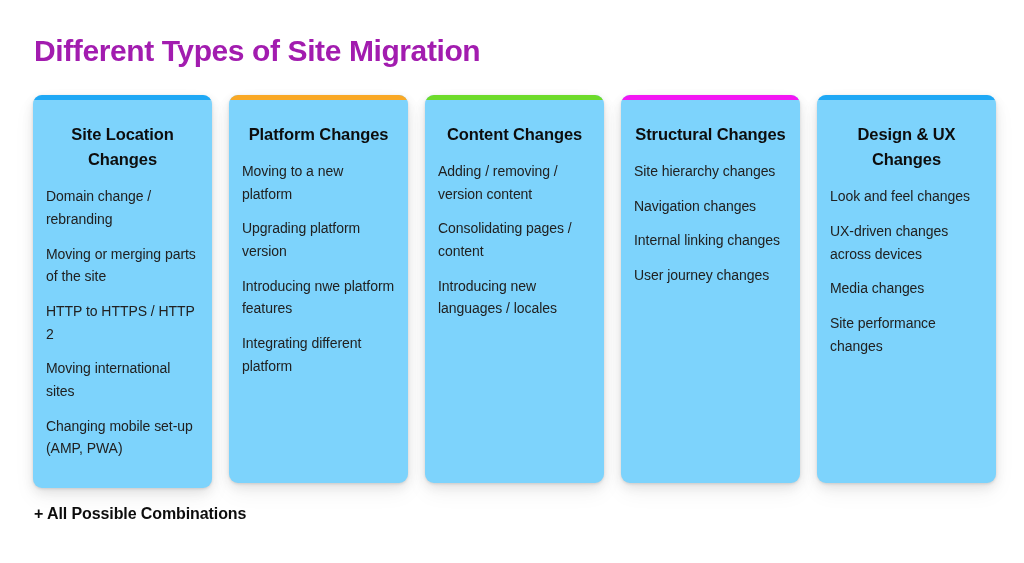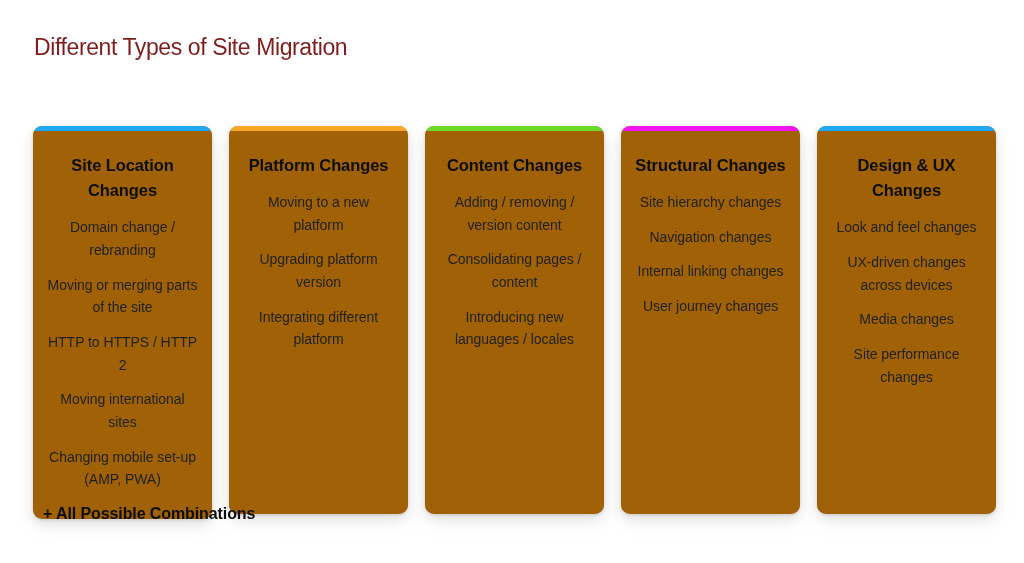--- a/index.html
+++ b/index.html
@@ -19,53 +19,52 @@
   .slide {
     position: absolute;
     inset: 0;
     padding: 0;
   }
 
   .page-title {
     position: absolute;
     left: 34px;
     top: 34px;
-    font-size: 23px;
-    font-weight: normal;
+    font-size: 30px;
+    font-weight: bold;
     letter-spacing: -0.4px;
-    color: #7f1d1d;
+    color: #a21caf;
     line-height: 1.15;
     white-space: nowrap;
   }
 
   .cards-row {
     position: absolute;
     left: 33px;
     top: 95px;
     width: 960px;
     display: flex;
     flex-direction: row;
     align-items: flex-start;
     gap: 17px;
   }
 
   .card {
     position: relative;
     width: 179px;
     flex: 0 0 179px;
-    background: #a16207;
+    background: #7dd3fc;
     border-radius: 9px;
     box-shadow: 0 1px 3px rgba(0,0,0,0.12),
                 0 4px 12px rgba(0,0,0,0.09),
                 0 10px 22px rgba(0,0,0,0.05);
     padding: 0 12px 24px 12px;
     box-sizing: border-box;
     overflow: hidden;
     min-height: 388px;
-    margin-top: 31px;
   }
 
   .card.tall {
     min-height: 393px;
   }
 
   .accent-bar {
     position: absolute;
     left: 0;
     right: 0;
@@ -88,36 +87,35 @@
   .card-items {
     margin-top: 13px;
     display: flex;
     flex-direction: column;
     gap: 12px;
   }
 
   .card-item {
     font-size: 14px;
     line-height: 1.62;
-    text-align: center;
+    text-align: left;
     color: #212121;
     letter-spacing: -0.05px;
     padding: 0 1px;
   }
 
   .footnote {
     position: absolute;
     left: 34px;
     top: 505px;
     font-size: 16px;
     font-weight: bold;
     color: #0d0d0d;
     letter-spacing: -0.1px;
     white-space: nowrap;
-    margin-left: 9px;
   }
 </style>
 </head>
 <body>
 
 <div class="slide">
 
   <div class="page-title">Different Types of Site Migration</div>
 
   <div class="cards-row">
@@ -131,20 +129,21 @@
           <div class="card-item">Moving international sites</div>
           <div class="card-item">Changing mobile set-up (AMP, PWA)</div>
         </div>
       </div>
       <div class="card">
         <div class="accent-bar" style="background: rgb(249, 168, 37);"></div>
         <div class="card-title">Platform Changes</div>
         <div class="card-items">
           <div class="card-item">Moving to a new platform</div>
           <div class="card-item">Upgrading platform version</div>
+          <div class="card-item">Introducing nwe platform features</div>
           <div class="card-item">Integrating different platform</div>
         </div>
       </div>
       <div class="card">
         <div class="accent-bar" style="background: rgb(109, 219, 42);"></div>
         <div class="card-title">Content Changes</div>
         <div class="card-items">
           <div class="card-item">Adding / removing / version content</div>
           <div class="card-item">Consolidating pages / content</div>
           <div class="card-item">Introducing new languages / locales</div>

